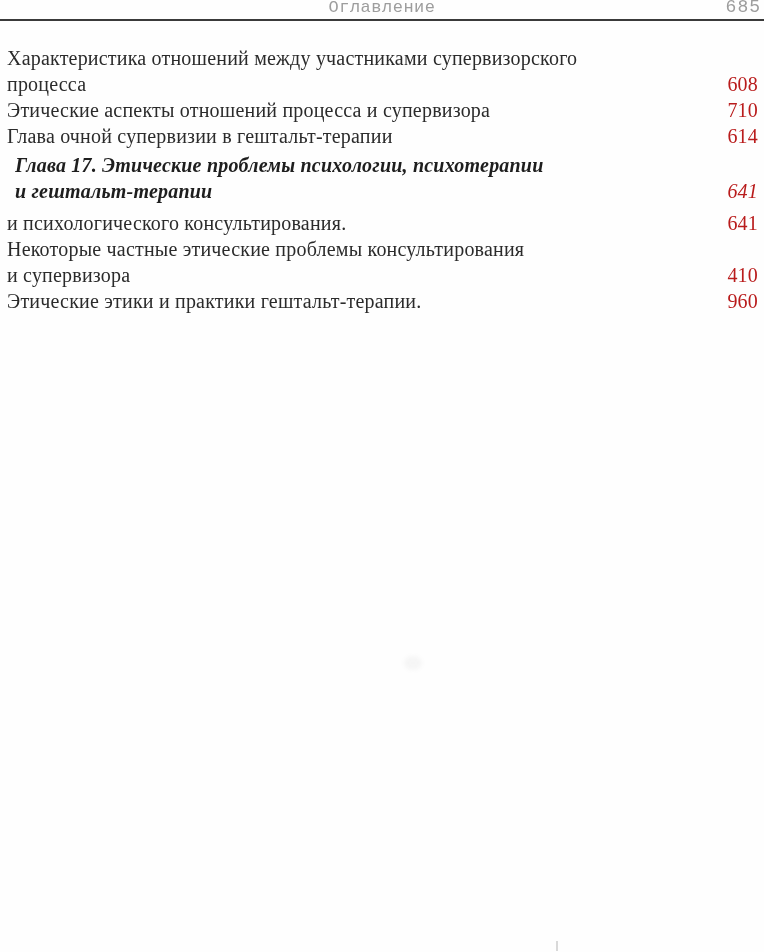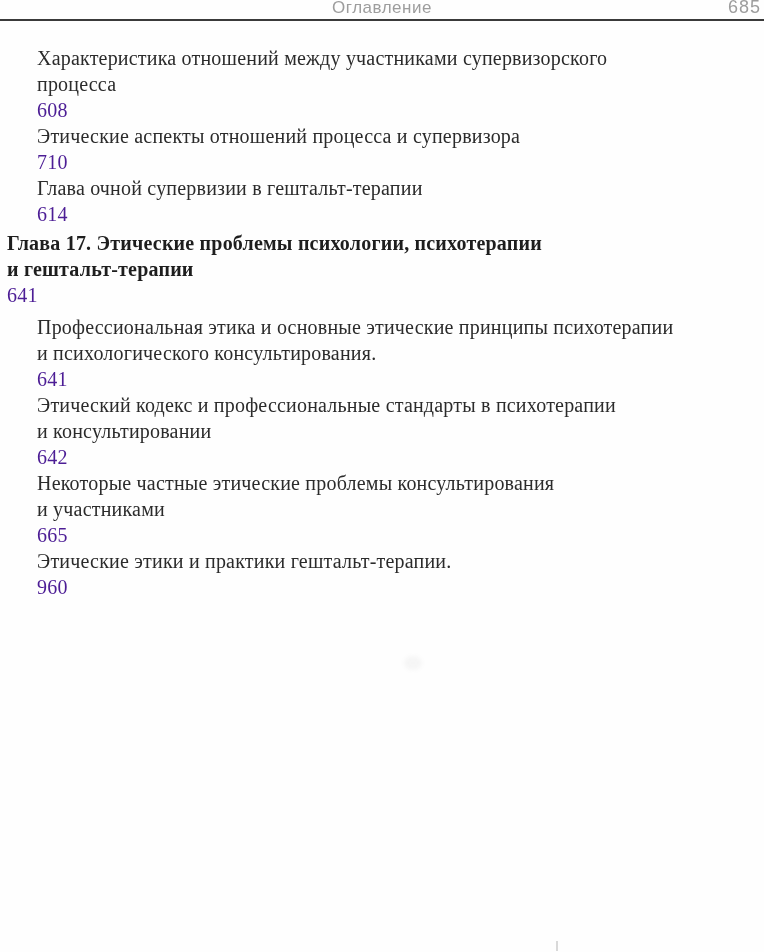--- a/index.html
+++ b/index.html
@@ -14,21 +14,21 @@
     background: #fefefe;
     overflow: hidden;
     font-family: "Liberation Serif", "DejaVu Serif", serif;
     color: #2b2b2b;
   }
   
   .running-header {
     position: relative;
     height: 19px;
     border-bottom: 2px solid #3a3a3a;
-    font-family: Liberation Sans, sans-serif;
+    font-family: Liberation Mono, monospace;
     color: #9d9d9d;
     padding-left: 20px;
   }
   .running-title {
     position: absolute;
     top: -2px;
     left: 0;
     right: 0;
     text-align: center;
     font-size: 17px;
@@ -42,53 +42,52 @@
     letter-spacing: 1px;
   }
   
   .toc {
     padding: 24px 6px 0 7px;
     font-size: 20px;
     line-height: 26px;
     letter-spacing: 0.2px;
   }
   .entry {
-    margin-left: 30px;
   }
   .chapter {
-    margin-left: 0;
+    margin-left: 8px;
     margin-top: 3px;
     margin-bottom: 6px;
     font-weight: bold;
     color: #1e1e1e;
+    font-style: italic;
   }
   .toc-line {
     white-space: nowrap;
     overflow: hidden;
   }
   .pageline {
     display: flex;
-    align-items: flex-start;
-    flex-direction: column;
+    align-items: flex-end;
   }
   .pageline .txt {
     white-space: nowrap;
   }
   .dots {
     flex: 1;
     margin: 0 1px 0 5px;
     background-image: radial-gradient(circle, #3f3f3f 1.35px, rgba(0,0,0,0) 1.7px);
     background-size: 19px 4px;
     background-repeat: repeat-x;
     background-position: right 1px bottom 5px;
   }
   .pagenum {
     white-space: nowrap;
     font-weight: normal;
-    color: #4c1d95;
+    color: #b91c1c;
   }
   
   .smudge {
     position: absolute;
     left: 404px;
     top: 656px;
     width: 18px;
     height: 14px;
     background: #8a8a8a;
     opacity: 0.07;
@@ -145,43 +144,34 @@
     <div class="entry chapter">
       <div class="toc-line">Глава 17. Этические проблемы психологии, психотерапии</div>
       <div class="toc-line pageline">
         <span class="txt">и гештальт-терапии</span>
         <span class="dots"></span>
         <span class="pagenum">641</span>
       </div>
     </div>
 
     <div class="entry">
-      <div class="toc-line">Профессиональная этика и основные этические принципы психотерапии</div>
       <div class="toc-line pageline">
         <span class="txt">и психологического консультирования.</span>
         <span class="dots"></span>
         <span class="pagenum">641</span>
       </div>
     </div>
 
-    <div class="entry">
-      <div class="toc-line">Этический кодекс и профессиональные стандарты в психотерапии</div>
-      <div class="toc-line pageline">
-        <span class="txt">и консультировании</span>
-        <span class="dots"></span>
-        <span class="pagenum">642</span>
-      </div>
-    </div>
 
     <div class="entry">
       <div class="toc-line">Некоторые частные этические проблемы консультирования</div>
       <div class="toc-line pageline">
-        <span class="txt">и участниками</span>
+        <span class="txt">и супервизора</span>
         <span class="dots"></span>
-        <span class="pagenum">665</span>
+        <span class="pagenum">410</span>
       </div>
     </div>
 
     <div class="entry">
       <div class="toc-line pageline">
         <span class="txt">Этические этики и практики гештальт-терапии.</span>
         <span class="dots"></span>
         <span class="pagenum">960</span>
       </div>
     </div>

